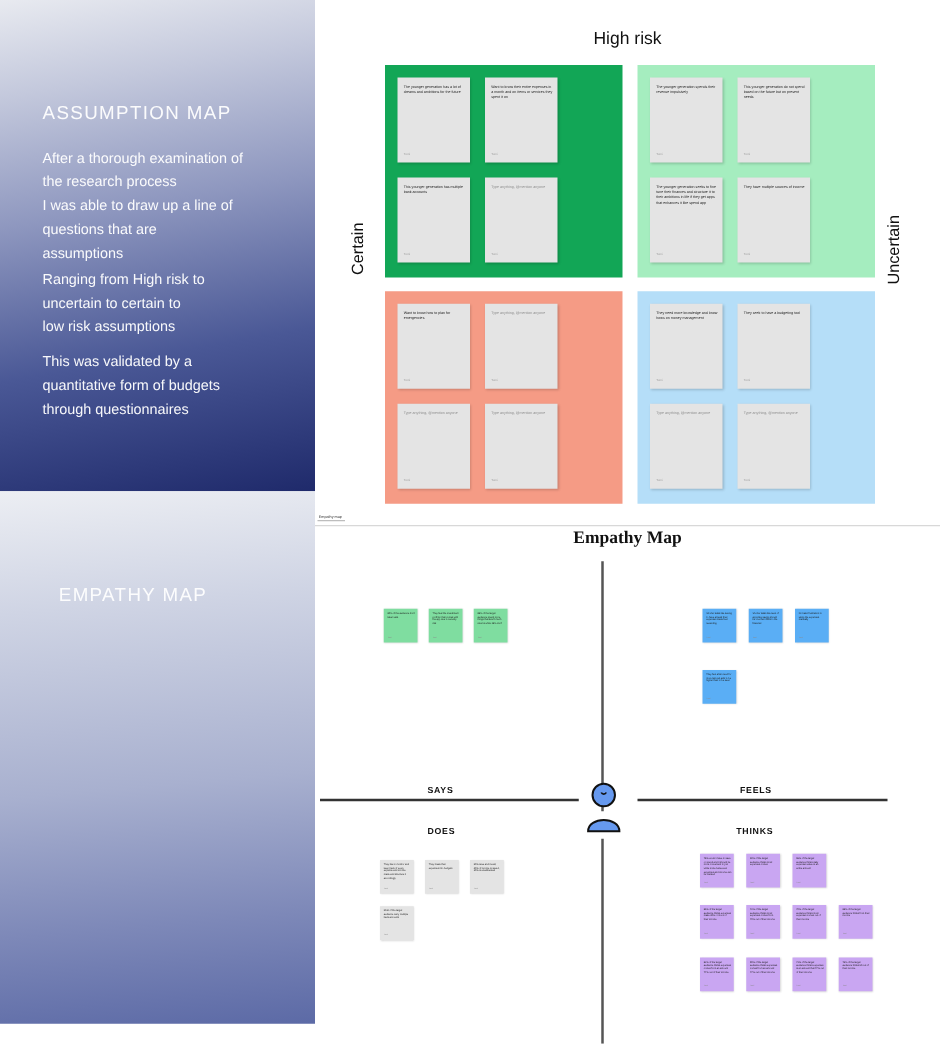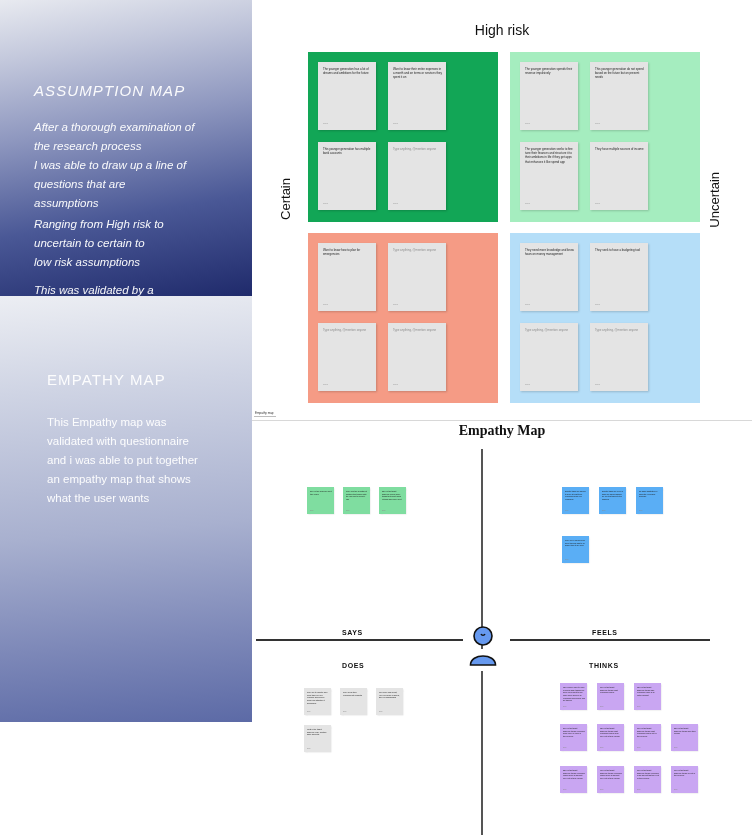--- a/index.html
+++ b/index.html
@@ -11,23 +11,22 @@
   }
   .page { position: relative; width: 752px; height: 835px; display: flex; }
 
   
   .sidebar { width: 252px; height: 835px; position: relative; flex: 0 0 252px; }
   .panel {
     position: relative; width: 252px; padding: 0 16px;
     color: #fff;
   }
   .panel-assumption {
-    height: 296px;
+    height: 393px;
     background: linear-gradient(170deg, #e8eaf0 0%, #c3c8dc 18%, #8e97bf 42%, #4a5896 70%, #1f2a6b 100%);
-    font-style: italic;
   }
   .panel-empathy {
     height: 426px;
     background: linear-gradient(175deg, #eceef3 0%, #cfd4e4 22%, #a8b0cf 55%, #7d88b8 80%, #5c6aa6 100%);
   }
   .panel-title {
     font-size: 15px; letter-spacing: 1.1px; font-weight: 400;
     color: #ffffff; opacity: .95;
   }
   .panel-body {
@@ -135,25 +134,20 @@
       <div class="panel-body p-a-b2">Ranging from High risk to
  uncertain to certain to
  low risk assumptions</div>
       <div class="panel-body p-a-b3">This was validated by a
  quantitative form of budgets
  through questionnaires</div>
     </section>
 
     <section class="panel panel-empathy">
       <div class="panel-title p-e-title">EMPATHY MAP</div>
-      <div class="panel-body p-e-b1">This Empathy map was
-validated with questionnaire
-and i was able to put together
-an empathy map that shows
-what the user wants</div>
     </section>
 
   </aside>
 
   <main class="canvas">
 
     <section class="amap">
       <div class="amap-title">High risk</div>
       <div class="axis-label axis-certain">Certain</div>
       <div class="axis-label axis-uncertain">Uncertain</div>

